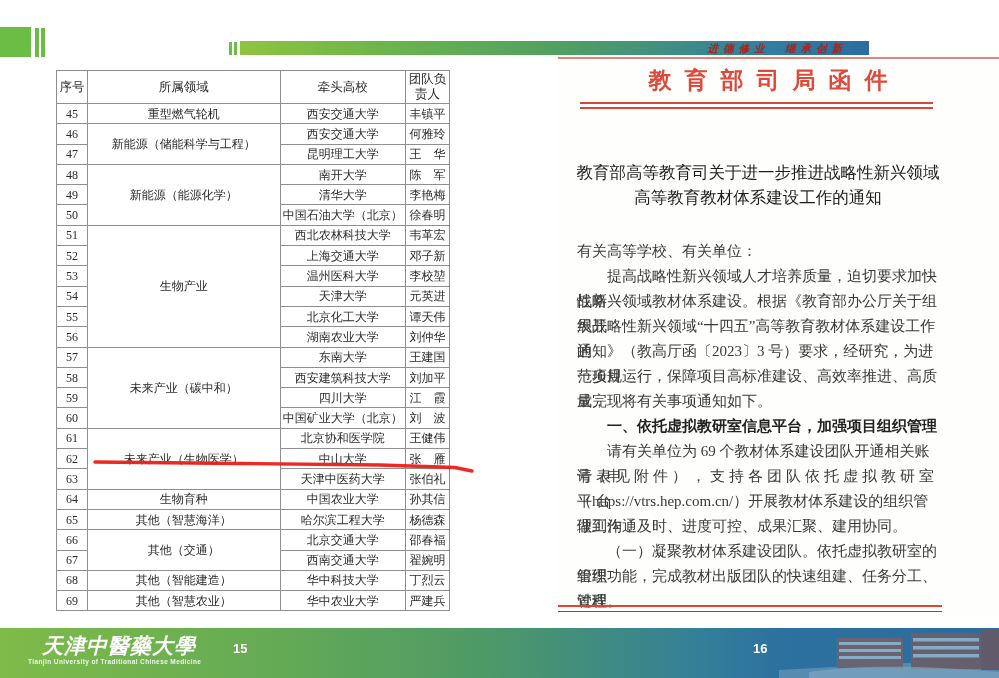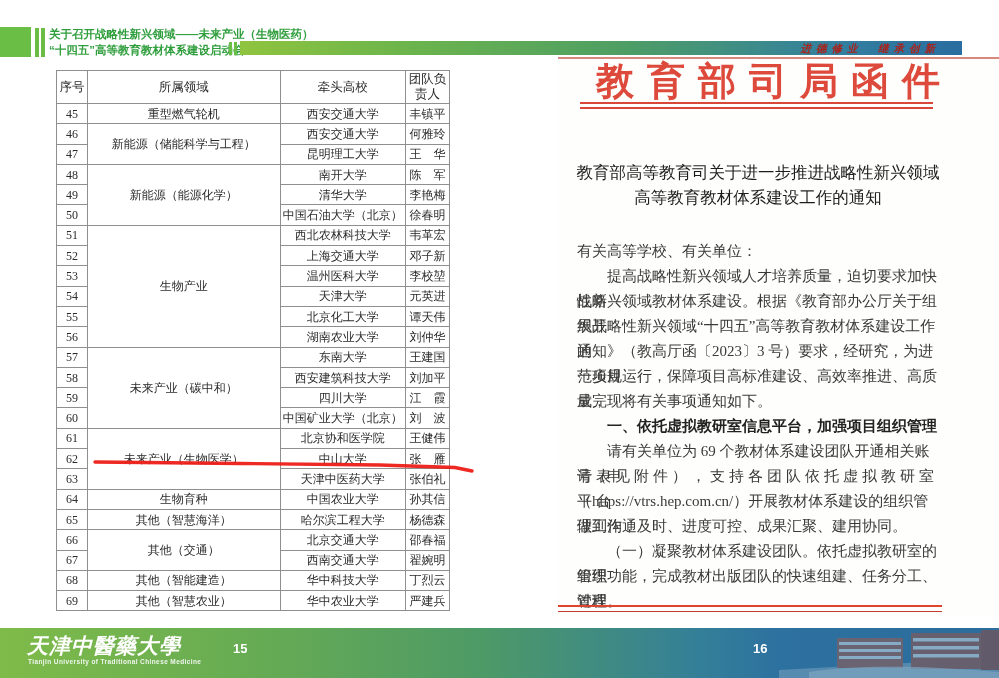--- a/index.html
+++ b/index.html
@@ -6,74 +6,70 @@
   .screen{position:relative;width:999px;height:678px;background:#ffffff;overflow:hidden;
           font-family:"Liberation Serif",serif;}
   
   .hdr-block{position:absolute;left:0;top:27px;width:31px;height:30px;background:#6abe45;}
   .hdr-bar{position:absolute;top:28px;width:4px;height:29px;background:#6abe45;}
   .hdr-bar.b1{left:35px}.hdr-bar.b2{left:41px}
   .hdr-title{position:absolute;left:49px;top:27px;color:#2f9e3d;font-weight:bold;
              font-size:11.5px;line-height:15.5px;font-family:"Liberation Sans",sans-serif;}
   .hdr-bar2{position:absolute;top:42px;width:3px;height:13px;background:#6abe45;}
   .hdr-bar2.b1{left:229px}.hdr-bar2.b2{left:234px}
-  .hdr-grad{position:absolute;left:240px;top:41px;width:722px;height:14px;
+  .hdr-grad{position:absolute;left:240px;top:41px;width:629px;height:14px;
             background:linear-gradient(90deg,#8fc43f 0%,#6db54b 22%,#4f9f63 52%,#33809f 82%,#2a6da0 100%);}
   .motto{position:absolute;right:22px;top:1px;color:#a8231b;font-size:10.5px;font-style:italic;
          font-weight:bold;letter-spacing:5px;white-space:pre;font-family:"Liberation Serif",serif;}
   
   .tbl-wrap{position:absolute;left:56px;top:70px;}
   table.proj{border-collapse:collapse;table-layout:fixed;width:394px;
              font-size:12px;color:#2b2b2b;border-radius:17px;}
   table.proj td,table.proj th{border:1px solid #8f8f8f;padding:0 2px;text-align:center;
              font-weight:normal;overflow:hidden;}
   table.proj th{height:32px;line-height:15px;font-size:12.5px;}
   table.proj td{height:19.3px;line-height:14px;}
   .cw0{width:31px}.cw1{width:192px}.cw2{width:125px}.cw3{width:44px}
   .red-line-svg{position:absolute;left:80px;top:453px;pointer-events:none;}
   
   .letter{position:absolute;left:558px;top:56px;width:441px;height:560px;background:#fefefc;}
   .letter-topline{position:absolute;left:0;top:1px;width:441px;height:2px;background:#c5483b;opacity:.65;}
   .letterhead{position:absolute;left:20px;top:5px;width:380px;text-align:center;color:#dd4a3c;
-              font-size:38px;font-weight:bold;letter-spacing:13px;text-indent:13px;line-height:40px;}
+              font-size:23px;font-weight:bold;letter-spacing:13px;text-indent:13px;line-height:40px;}
   .head-rules{position:absolute;left:22px;top:46px;width:353px;height:3px;
               border-top:2.5px solid #d8473a;border-bottom:2px solid #d8473a;}
   .doc-title{position:absolute;left:8px;top:104px;width:384px;text-align:center;color:#1d1d1d;
              font-weight:normal;font-size:16.5px;line-height:25px;}
   .letter-body{position:absolute;left:19px;top:183px;width:364px;color:#3a3a3a;
                font-size:15px;line-height:25px;font-family:Liberation Serif, serif;}
   .bline{white-space:pre-wrap;height:25px;}
   .bline.bold{font-weight:bold;color:#222;}
   .bline.wide{letter-spacing:4px;}
   .bottom-rules{position:absolute;left:0px;top:549px;width:384px;height:4px;
                 border-top:2.5px solid #e0442f;border-bottom:1.5px solid #c23b2c;}
   
   .footer{position:absolute;left:0;top:628px;width:999px;height:50px;
           background:linear-gradient(90deg,#7fbb49 0%,#64aa55 28%,#4e9a66 48%,#347f98 70%,#2d71a0 78%,#2b6d9c 100%);}
-  .logo-cn{position:absolute;left:27px;top:4px;color:#ffffff;font-size:21px;font-style:italic;
+  .logo-cn{position:absolute;left:42px;top:4px;color:#ffffff;font-size:21px;font-style:italic;
            font-weight:bold;letter-spacing:1px;font-family:"Liberation Serif",serif;}
   .logo-en{position:absolute;left:28px;top:30px;color:#eef6ee;font-size:6.5px;letter-spacing:.4px;
            font-family:"Liberation Sans",sans-serif;font-weight:bold;}
   .pg{position:absolute;top:13px;color:#ffffff;font-size:13px;font-weight:bold;
       font-family:"Liberation Sans",sans-serif;}
   .pg.left{left:233px;}.pg.right{left:733px;margin-left:20px;}
   .campus{position:absolute;right:0;top:0;width:220px;height:50px;}
 </style>
 </head>
 <body>
 
 <div class="screen">
 
   <div class="hdr-block"></div>
   <div class="hdr-bar b1"></div>
   <div class="hdr-bar b2"></div>
-  <div class="hdr-title">
-    <div>关于召开战略性新兴领域——未来产业（生物医药）</div>
-    <div>“十四五”高等教育教材体系建设启动会</div>
-  </div>
   <div class="hdr-bar2 b1"></div>
   <div class="hdr-bar2 b2"></div>
   <div class="hdr-grad">
     <span class="motto">进德修业　继承创新</span>
   </div>
 
   <div class="tbl-wrap">
     <table class="proj">
       <colgroup>
           <col class="cw0">

